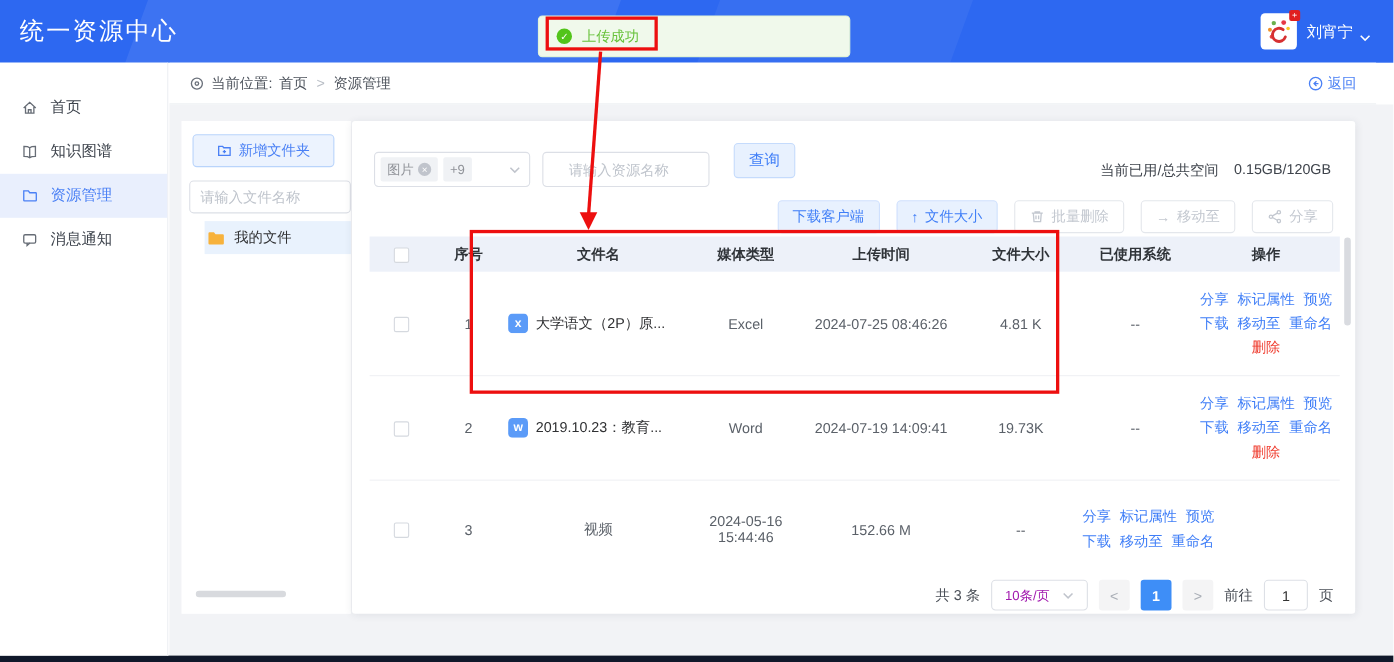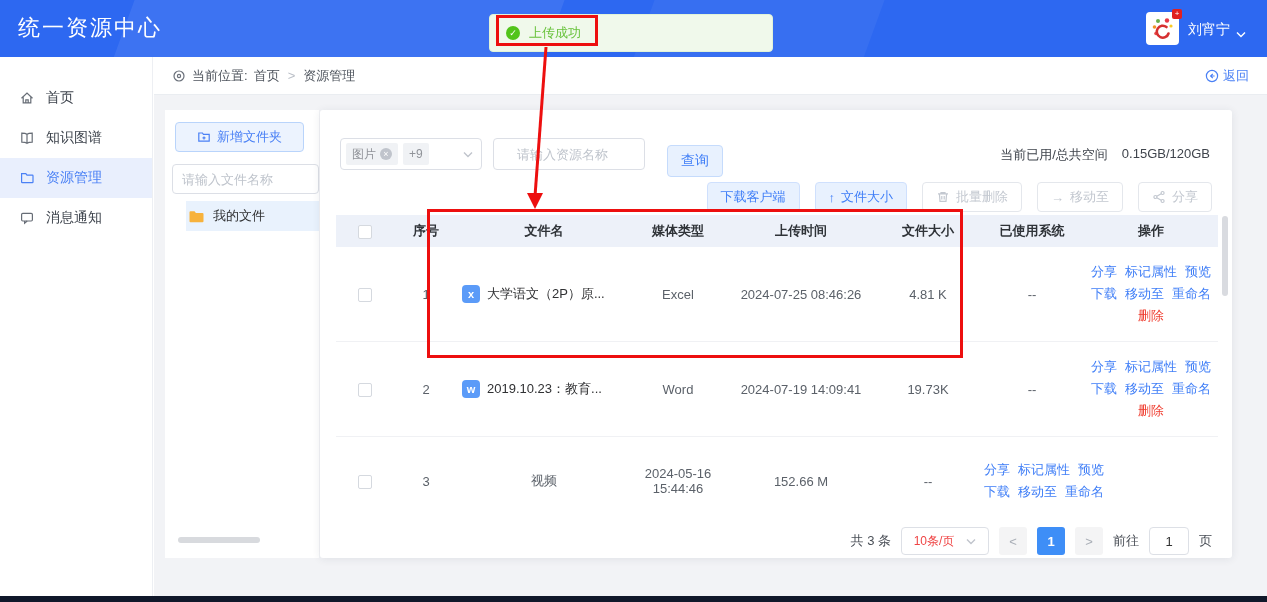--- a/index.html
+++ b/index.html
@@ -26,21 +26,21 @@
 
   
   .sidebar { position:absolute; left:0; top:57px; width:153px; bottom:6px; background:#fff; border-right:1px solid #edeff3; z-index:2; }
   .side-list { margin-top:21px; }
   .side-item { height:40px; display:flex; align-items:center; gap:11px; padding-left:19px; color:#3e444d; font-size:14px; cursor:pointer; }
   .side-item svg { width:16px; height:16px; stroke:#676d76; fill:none; stroke-width:1.2; flex:0 0 auto; }
   .side-item.active { background:#e9effd; color:#4a80f5; }
   .side-item.active svg { stroke:#4a80f5; }
 
   
-  .breadcrumb-bar { position:absolute; left:154px; top:57px; right:0; height:38px; background:#fff; border-bottom:1px solid #eaedf1; display:flex; align-items:center; padding:0 18px; gap:6px; color:#4e545d; z-index:1;justify-content:flex-end; }
+  .breadcrumb-bar { position:absolute; left:154px; top:57px; right:16px; height:38px; background:#fff; border-bottom:1px solid #eaedf1; display:flex; align-items:center; padding:0 18px; gap:6px; color:#4e545d; z-index:1;justify-content:flex-end; }
   .crumb-sep { color:#b9bec6; margin:0 2px; }
   .crumb-pin svg { width:14px; height:14px; stroke:#6a707a; fill:none; stroke-width:1.2; display:block; }
   .back-link { margin-left:auto; color:#4a80f5; display:flex; align-items:center; gap:4px; cursor:pointer; }
   .back-link svg { width:14px; height:14px; stroke:#4a80f5; fill:none; stroke-width:1.2; }
 
   
   .content { position:absolute; left:154px; top:95px; right:0; bottom:6px; background:#f2f3f6; }
 
   
   .tree-panel { position:absolute; left:11px; top:15px; width:154px; height:448px; background:#fff; }
@@ -56,21 +56,21 @@
   .card { position:absolute; left:166px; top:15px; width:912px; height:448px; background:#fff; border-radius:3px; box-shadow:0 1px 8px rgba(31,45,61,.09); }
 
   .filter-select { position:absolute; left:20px; top:28px; width:142px; height:32px; border:1px solid #dcdfe6; border-radius:4px; background:#fff; display:flex; align-items:center; gap:5px; padding:0 8px 0 5px; cursor:pointer; }
   .tag { background:#f0f2f5; color:#909399; font-size:12px; height:22px; padding:0 6px; border-radius:2px; display:flex; align-items:center; gap:4px; white-space:nowrap; }
   .tag-close { width:12px; height:12px; border-radius:50%; background:#c0c4cc; color:#fff; font-size:9px; line-height:12px; text-align:center; cursor:pointer; }
   .select-caret { margin-left:auto; }
   .select-caret svg, .psize-caret svg { width:10px; height:7px; stroke:#c0c4cc; fill:none; stroke-width:1.4; display:block; }
 
   .res-input { position:absolute; left:173px; top:28px; width:152px; height:32px; border:1px solid #dcdfe6; border-radius:4px; padding:0 23px; font-size:13px; outline:none; }
   .res-input::placeholder { color:#bfc4cc; }
-  .query-btn { position:absolute; left:347px; top:35px; width:56px; height:32px; background:#e8f1fe; border:1px solid #c5dbfc; color:#3f7ef7; border-radius:4px; font-size:14px; cursor:pointer; font-family:inherit; }
+  .query-btn { position:absolute; left:347px; top:20px; width:56px; height:32px; background:#e8f1fe; border:1px solid #c5dbfc; color:#3f7ef7; border-radius:4px; font-size:14px; cursor:pointer; font-family:inherit; }
 
   .storage { position:absolute; right:22px; top:36px; color:#3f444c; font-size:13px; display:flex; gap:14px; }
 
   .toolbar-btns { position:absolute; right:20px; top:72px; display:flex; gap:15px; }
   .tb { height:30px; border-radius:4px; padding:12px 13px; display:flex; align-items:center; gap:6px; font-size:13px; cursor:pointer; background:#fff; font-family:inherit; }
   .tb.light-primary { background:#e8f1fe; color:#3f7ef7; border:1px solid #cfe0fd; }
   .tb.disabled { color:#c3c8d0; border:1px solid #e4e7ec; cursor:default; }
   .tb svg { width:14px; height:14px; fill:none; stroke-width:1.2; }
   .tb.disabled svg { stroke:#c3c8d0; }
   .tb .glyph { font-size:13px; }
@@ -87,21 +87,21 @@
   .checkbox { width:14px; height:14px; border:1px solid #d5d9df; border-radius:2px; background:#fff; display:inline-block; vertical-align:middle; cursor:pointer; }
   .file-ico { width:18px; height:18px; border-radius:4px; background:#5b9bf8; color:#fff; font-size:11px; font-weight:700; display:flex; align-items:center; justify-content:center; flex:0 0 auto; }
   .file-ico.video { font-size:7px; }
   .ops { display:flex; flex-direction:column; justify-content:center; line-height:22px; white-space:nowrap; }
   .ops a { color:#3f7ef7; margin:0 4px; text-decoration:none; cursor:pointer; }
   .ops a.del { color:#ef3b2d; }
 
   .vscroll { position:absolute; right:4px; top:106px; width:6px; height:80px; background:#d9dbe0; border-radius:3px; }
 
   .pagination { position:absolute; right:20px; top:417px; display:flex; align-items:center; gap:10px; color:#4a4f57; font-size:13px; }
-  .psize { width:88px; height:28px; border:1px solid #dde0e6; border-radius:4px; display:flex; align-items:center; justify-content:center; gap:12px; color:#ef4444; font-size:12px; cursor:pointer; background:#fff; }
+  .psize { width:88px; height:28px; border:1px solid #dde0e6; border-radius:4px; display:flex; align-items:center; justify-content:center; gap:12px; color:#a21caf; font-size:12px; cursor:pointer; background:#fff; }
   .pbtn { width:28px; height:28px; background:#f4f4f5; border-radius:3px; display:flex; align-items:center; justify-content:center; color:#a9aeb6; font-size:13px; cursor:pointer; }
   .pbtn.current { background:#3e8ef7; color:#fff; font-weight:700; }
   .goto-input { width:40px; height:28px; border:1px solid #dde0e6; border-radius:4px; text-align:center; font-size:13px; color:#333; outline:none; }
 
   .footer-bar { position:absolute; left:0; right:0; bottom:0; height:6px; background:#10182a; }
 
   
   .anno { position:absolute; border:3px solid #ed0f0f; z-index:20; pointer-events:none; }
   .anno-toast { left:496px; top:15px; width:102px; height:31px; }
   .anno-table { left:427px; top:209px; width:536px; height:149px; }

